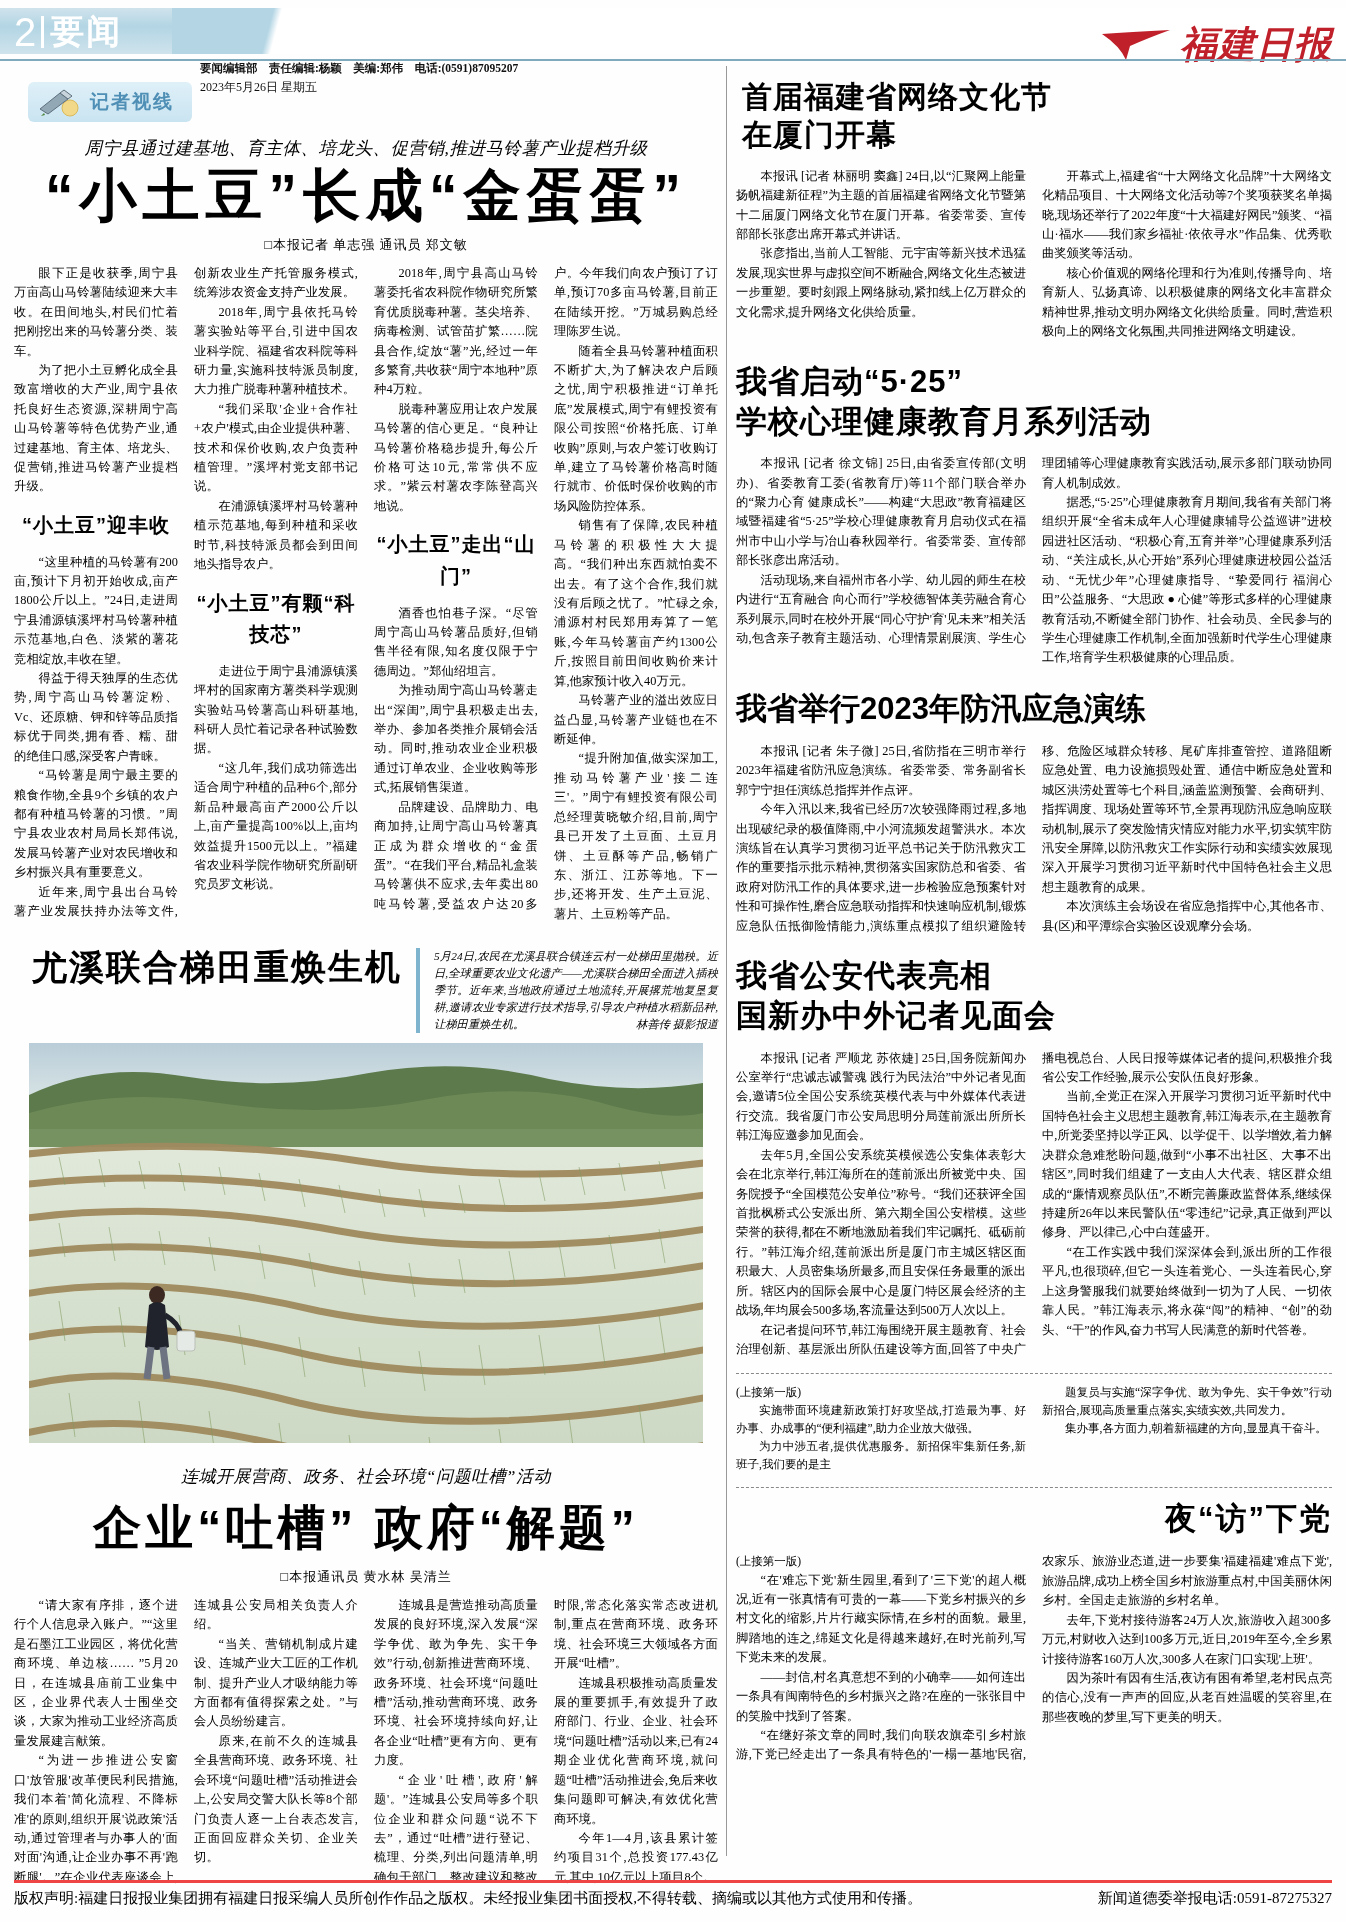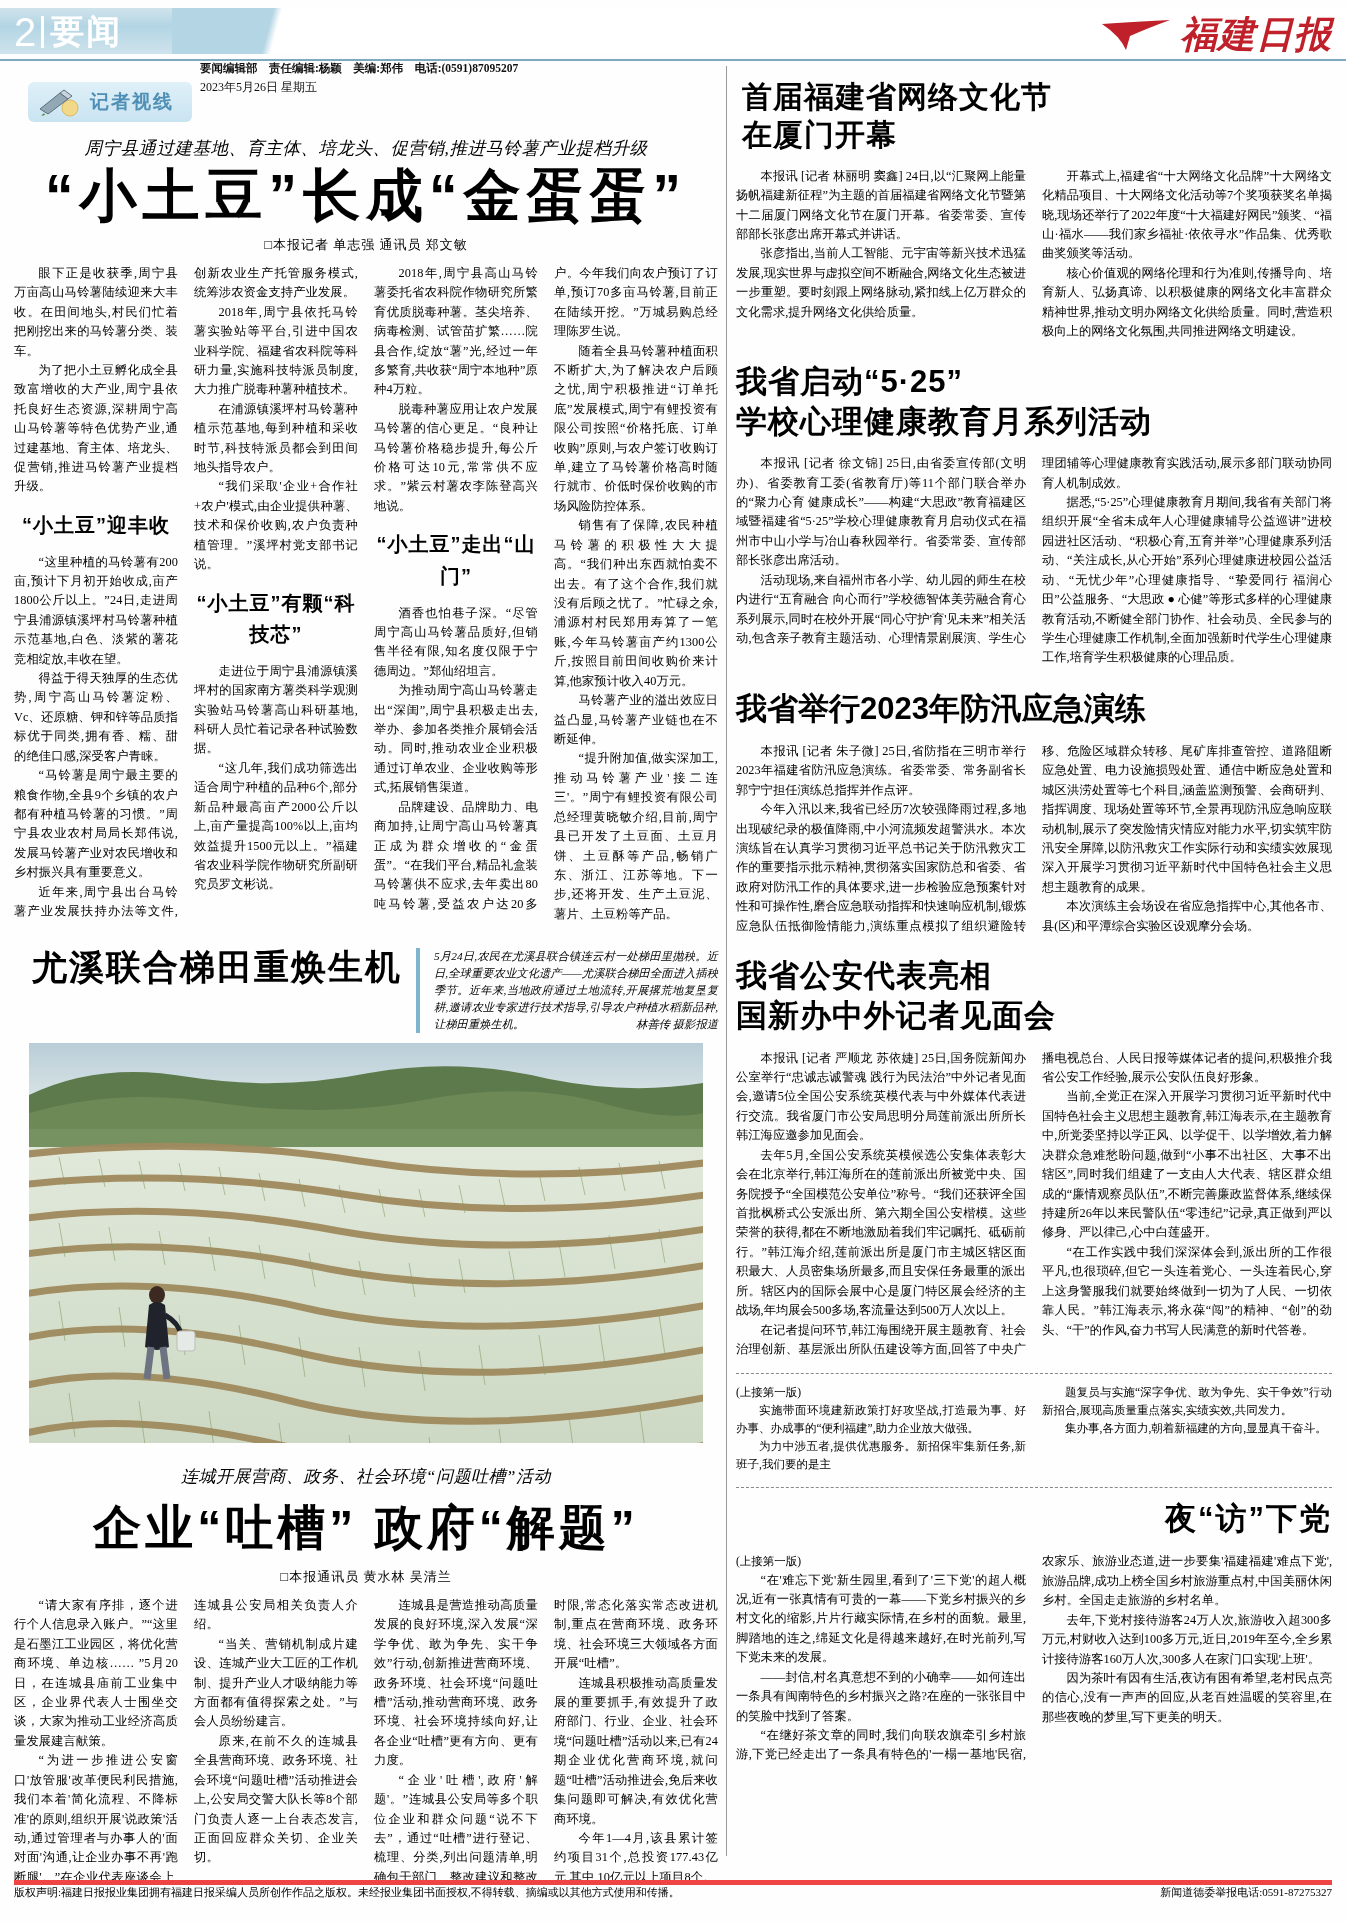--- a/index.html
+++ b/index.html
@@ -37,21 +37,21 @@
     position:absolute; left:172px; top:8px; width:200px; height:46px;
     background:linear-gradient(105deg,#b3d5e4 0%,#b3d5e4 48%,#ffffff 52%,#ffffff 100%);
   }
   .mast-info {
     position:absolute; left:200px; top:12px;
     font-family:"Liberation Serif","DejaVu Serif",serif;
     font-size:11.5px; line-height:1.55; color:#111; font-weight:bold;margin-top:48px;
   }
   .mast-info .line2 { font-weight:normal; font-size:12px; }
   .logo-wrap {
-    position:absolute; right:14px; top:10px; width:300px; height:50px;
+    position:absolute; right:14px; top:20px; width:300px; height:50px;
     display:flex; align-items:center; justify-content:flex-end; gap:6px;
   }
   .logo-arrow { width:74px; height:34px; }
   .logo-text {
     font-family:"Liberation Serif","DejaVu Serif",serif;
     font-size:37px; font-weight:bold; color:#c0202a;
     letter-spacing:1px; font-style:italic;
   }
   .mast-rule { position:absolute; left:0; top:59px; width:1346px; height:2px; background:#7fa9bd; }
   .left-zone { position:absolute; left:14px; top:68px; width:704px; }
@@ -148,22 +148,22 @@
   .cont-label { font-size:11.5px; }
 
   .night-head {
     text-align:right; font-size:31px; font-weight:bold; letter-spacing:2px;
     margin:10px 0 12px; font-family:"Liberation Sans","DejaVu Sans",sans-serif;
   }
 
   
   .footer {
     position:absolute; left:14px; top:1880px; width:1318px;
-    border-top:5px solid #ef4444; 
-    display:flex; justify-content:space-between; font-size:11px;
+    border-top:3px solid #ef4444; padding-top:6px;
+    display:flex; justify-content:space-between; font-size:15px;
   }
 </style>
 </head>
 <body>
 
 <div class="masthead">
   <div class="mast-band"></div>
   <div class="mast-slant"></div>
   <div class="mast-band white"></div>
   <div class="page-num-box">
@@ -204,22 +204,22 @@
 
   <div class="cols4 body-txt" id="lead-body">
       <p>眼下正是收获季,周宁县万亩高山马铃薯陆续迎来大丰收。在田间地头,村民们忙着把刚挖出来的马铃薯分类、装车。</p>
       <p>为了把小土豆孵化成全县致富增收的大产业,周宁县依托良好生态资源,深耕周宁高山马铃薯等特色优势产业,通过建基地、育主体、培龙头、促营销,推进马铃薯产业提档升级。</p>
       <div class="sub-head">“小土豆”迎丰收</div>
       <p>“这里种植的马铃薯有200亩,预计下月初开始收成,亩产1800公斤以上。”24日,走进周宁县浦源镇溪坪村马铃薯种植示范基地,白色、淡紫的薯花竞相绽放,丰收在望。</p>
       <p>得益于得天独厚的生态优势,周宁高山马铃薯淀粉、Vc、还原糖、钾和锌等品质指标优于同类,拥有香、糯、甜的绝佳口感,深受客户青睐。</p>
       <p>“马铃薯是周宁最主要的粮食作物,全县9个乡镇的农户都有种植马铃薯的习惯。”周宁县农业农村局局长郑伟说,发展马铃薯产业对农民增收和乡村振兴具有重要意义。</p>
       <p>近年来,周宁县出台马铃薯产业发展扶持办法等文件,创新农业生产托管服务模式,统筹涉农资金支持产业发展。</p>
       <p>2018年,周宁县依托马铃薯实验站等平台,引进中国农业科学院、福建省农科院等科研力量,实施科技特派员制度,大力推广脱毒种薯种植技术。</p>
+      <p>“我们采取'企业+合作社+农户'模式,由企业提供种薯、技术和保价收购,农户负责种植管理。”溪坪村党支部书记说。</p>
       <p>在浦源镇溪坪村马铃薯种植示范基地,每到种植和采收时节,科技特派员都会到田间地头指导农户。</p>
-      <p>“我们采取'企业+合作社+农户'模式,由企业提供种薯、技术和保价收购,农户负责种植管理。”溪坪村党支部书记说。</p>
       <div class="sub-head">“小土豆”有颗“科技芯”</div>
       <p>走进位于周宁县浦源镇溪坪村的国家南方薯类科学观测实验站马铃薯高山科研基地,科研人员忙着记录各种试验数据。</p>
       <p>“这几年,我们成功筛选出适合周宁种植的品种6个,部分新品种最高亩产2000公斤以上,亩产量提高100%以上,亩均效益提升1500元以上。”福建省农业科学院作物研究所副研究员罗文彬说。</p>
       <p>2018年,周宁县高山马铃薯委托省农科院作物研究所繁育优质脱毒种薯。茎尖培养、病毒检测、试管苗扩繁……院县合作,绽放“薯”光,经过一年多繁育,共收获“周宁本地种”原种4万粒。</p>
       <p>脱毒种薯应用让农户发展马铃薯的信心更足。“良种让马铃薯价格稳步提升,每公斤价格可达10元,常常供不应求。”紫云村薯农李陈登高兴地说。</p>
       <div class="sub-head">“小土豆”走出“山门”</div>
       <p>酒香也怕巷子深。“尽管周宁高山马铃薯品质好,但销售半径有限,知名度仅限于宁德周边。”郑仙绍坦言。</p>
       <p>为推动周宁高山马铃薯走出“深闺”,周宁县积极走出去,举办、参加各类推介展销会活动。同时,推动农业企业积极通过订单农业、企业收购等形式,拓展销售渠道。</p>
       <p>品牌建设、品牌助力、电商加持,让周宁高山马铃薯真正成为群众增收的“金蛋蛋”。“在我们平台,精品礼盒装马铃薯供不应求,去年卖出80吨马铃薯,受益农户达20多户。今年我们向农户预订了订单,预订70多亩马铃薯,目前正在陆续开挖。”万城易购总经理陈罗生说。</p>
       <p>随着全县马铃薯种植面积不断扩大,为了解决农户后顾之忧,周宁积极推进“订单托底”发展模式,周宁有鲤投资有限公司按照“价格托底、订单收购”原则,与农户签订收购订单,建立了马铃薯价格高时随行就市、价低时保价收购的市场风险防控体系。</p>

